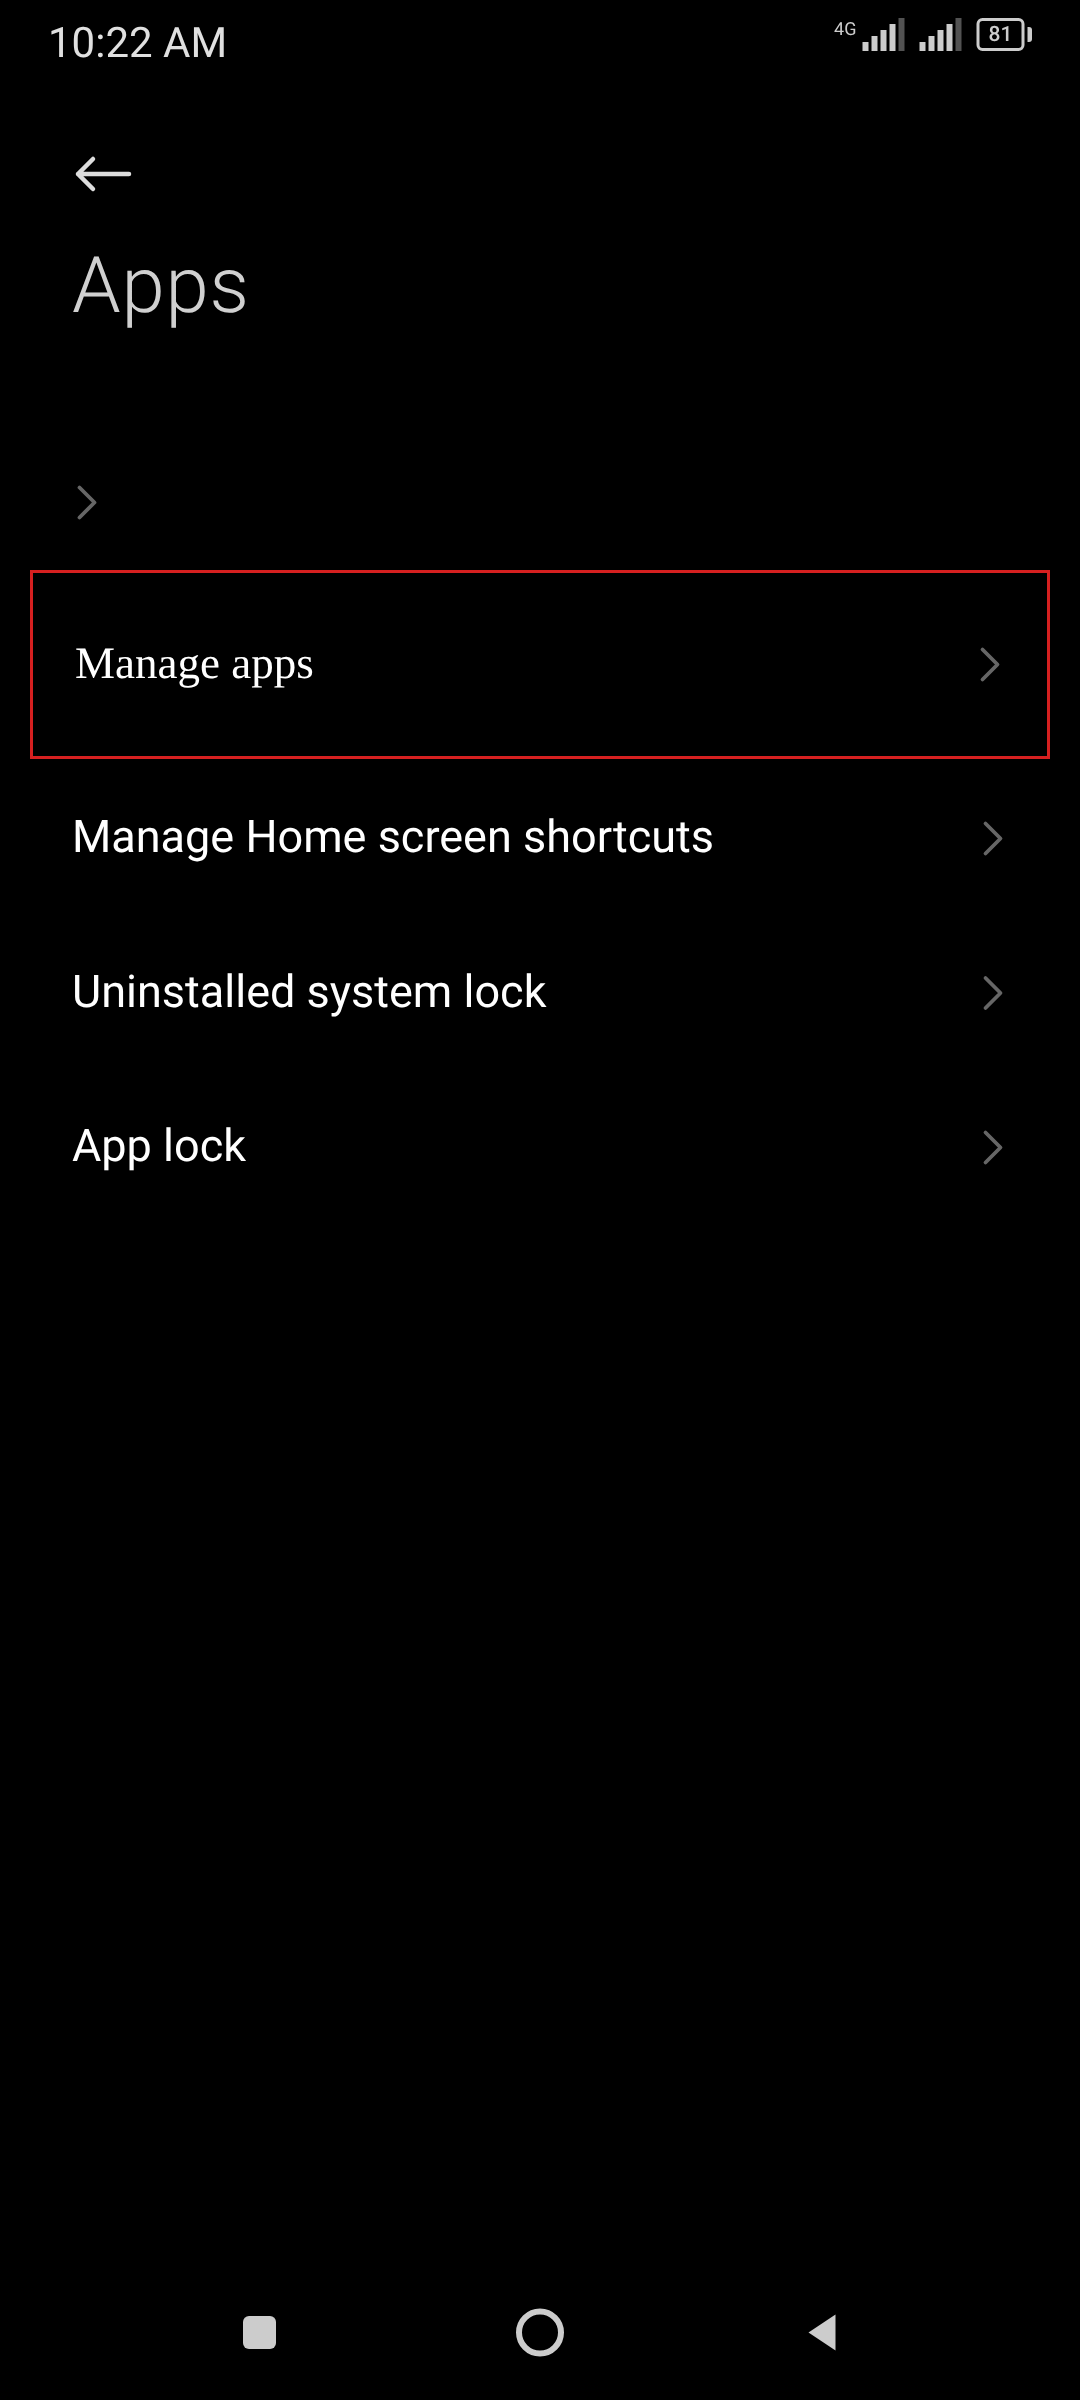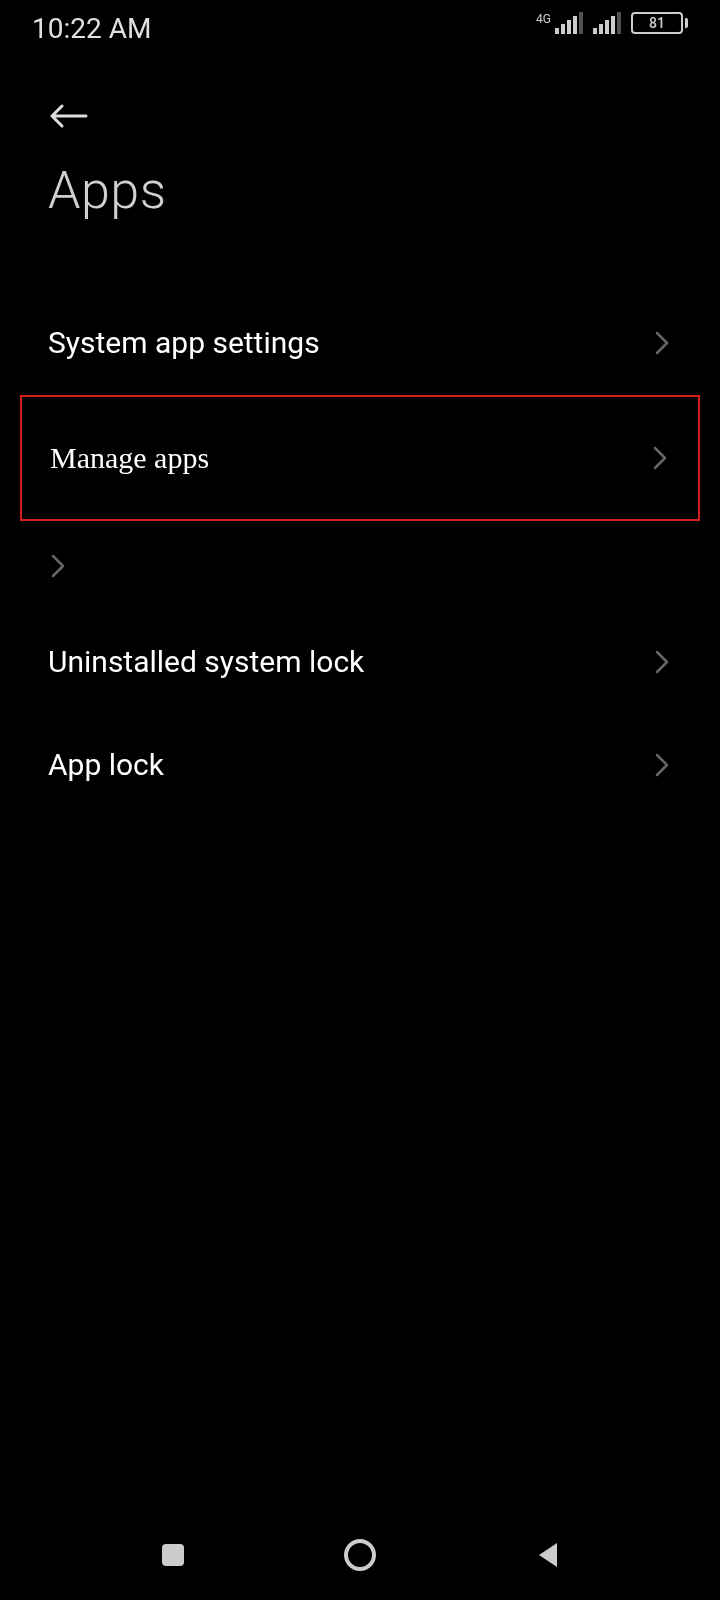--- a/index.html
+++ b/index.html
@@ -48,21 +48,21 @@
       color: #ccc;
       margin-right: -2px;
       align-self: flex-start;
     }
     .battery {
       display: flex;
       align-items: center;
       gap: 2px;
     }
     .battery-body {
-      width: 52px;
+      width: 32px;
       height: 22px;
       border: 2px solid #ccc;
       border-radius: 4px;
       display: flex;
       align-items: center;
       justify-content: center;
       font-size: 14px;
       color: #ccc;
       font-weight: 500;
     }
@@ -173,38 +173,38 @@
   <div class="back-arrow">
     <svg width="40" height="28" viewBox="0 0 40 28">
       <path d="M 38 14 L 4 14 M 14 4 L 4 14 L 14 24" stroke="#ddd" stroke-width="3" fill="none" stroke-linecap="round" stroke-linejoin="round"></path>
     </svg>
   </div>
   <h1 class="page-title">Apps</h1>
 </div>
 
 <div class="settings-list">
   <div class="setting-item">
-    <span class="setting-label">System app settings</span>
     <span class="chevron">
       <svg width="14" height="24" viewBox="0 0 14 24">
           <path d="M 2 2 L 12 12 L 2 22" stroke="#666" stroke-width="2.5" fill="none" stroke-linecap="round" stroke-linejoin="round"></path>
         </svg>
     </span>
   </div>
 
   <div class="setting-item highlighted">
     <span class="setting-label">Manage apps</span>
     <span class="chevron">
       <svg width="14" height="24" viewBox="0 0 14 24">
           <path d="M 2 2 L 12 12 L 2 22" stroke="#666" stroke-width="2.5" fill="none" stroke-linecap="round" stroke-linejoin="round"></path>
         </svg>
     </span>
   </div>
 
   <div class="setting-item">
+    <span class="setting-label">Manage Home screen shortcuts</span>
     <span class="chevron">
       <svg width="14" height="24" viewBox="0 0 14 24">
           <path d="M 2 2 L 12 12 L 2 22" stroke="#666" stroke-width="2.5" fill="none" stroke-linecap="round" stroke-linejoin="round"></path>
         </svg>
     </span>
   </div>
 
   <div class="setting-item">
     <span class="setting-label">Uninstalled system lock</span>
     <span class="chevron">

